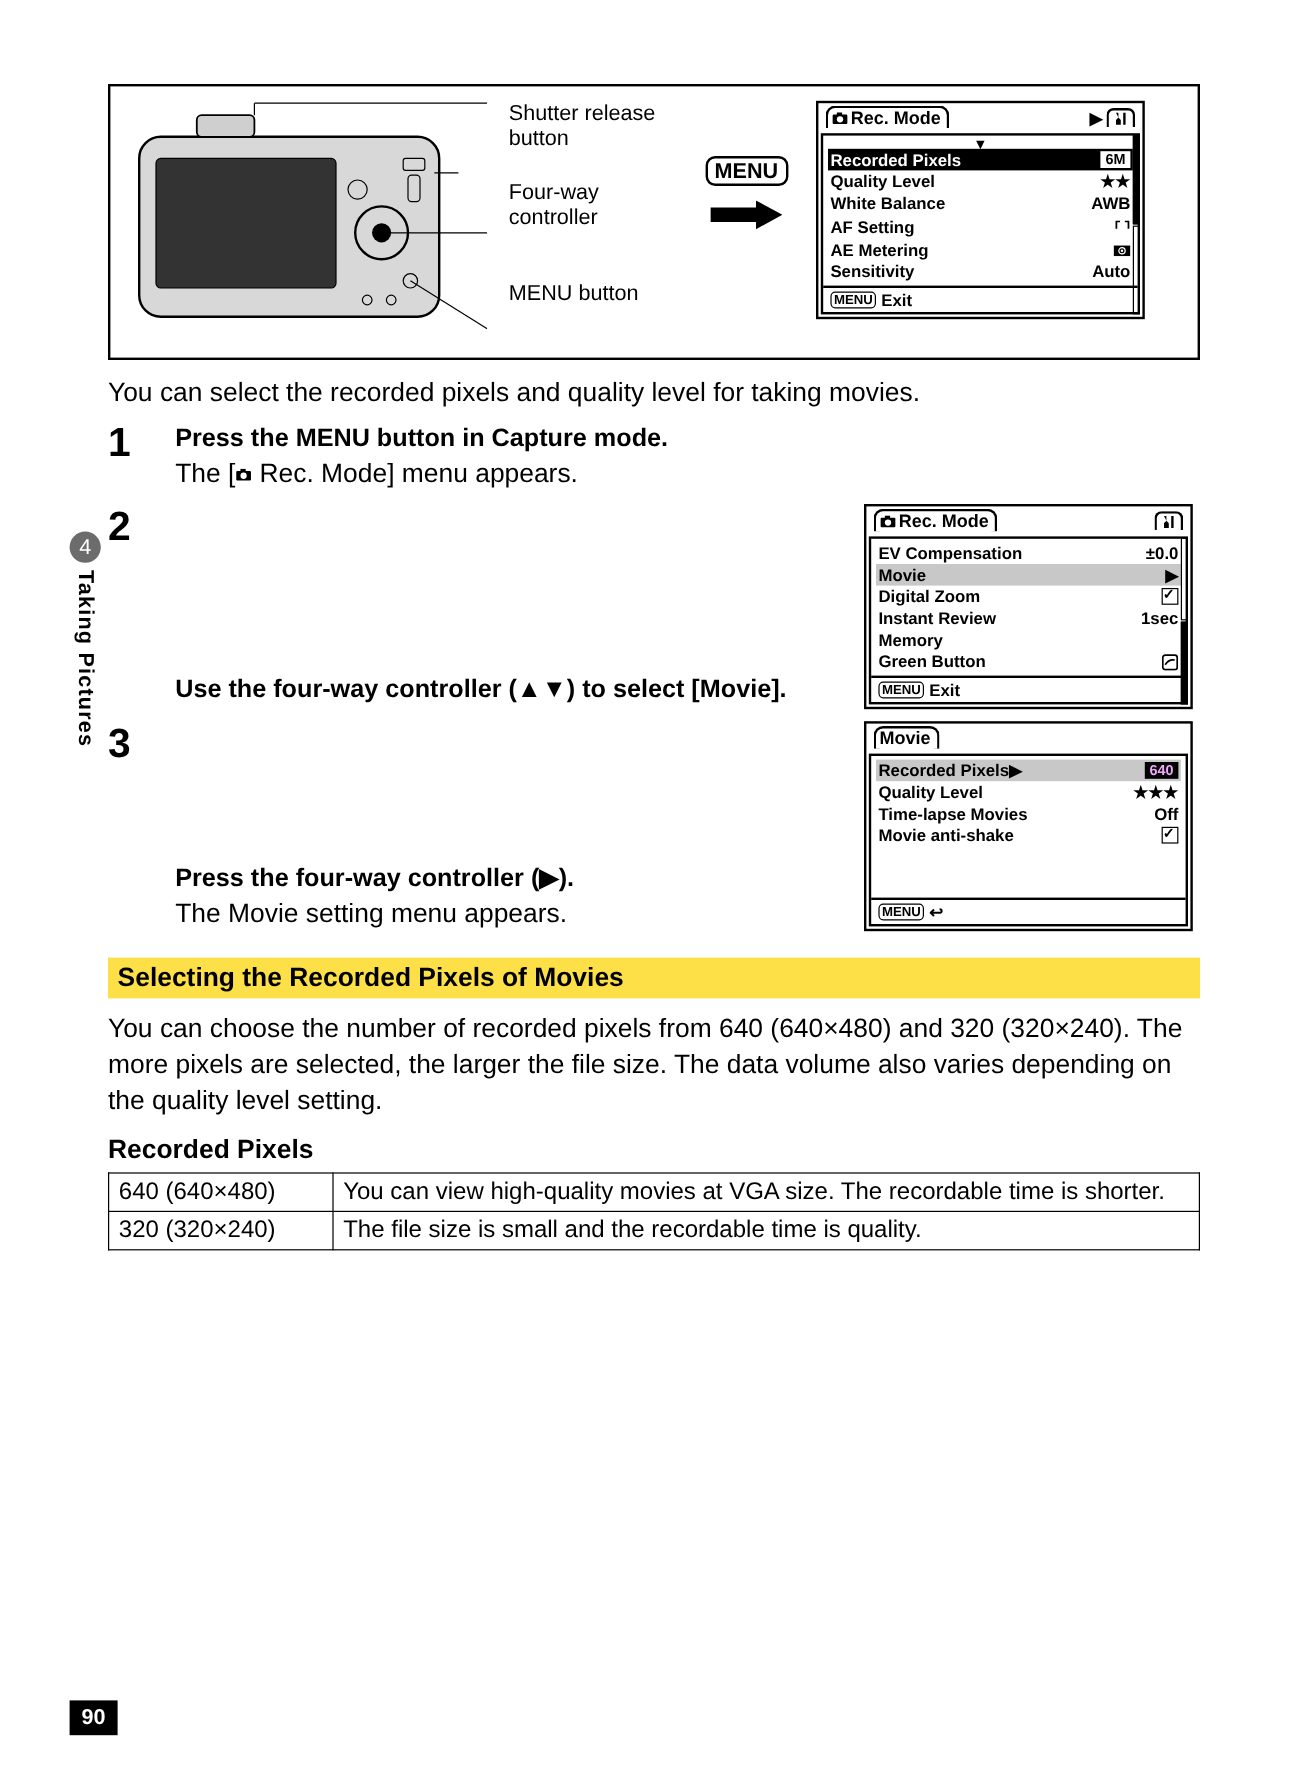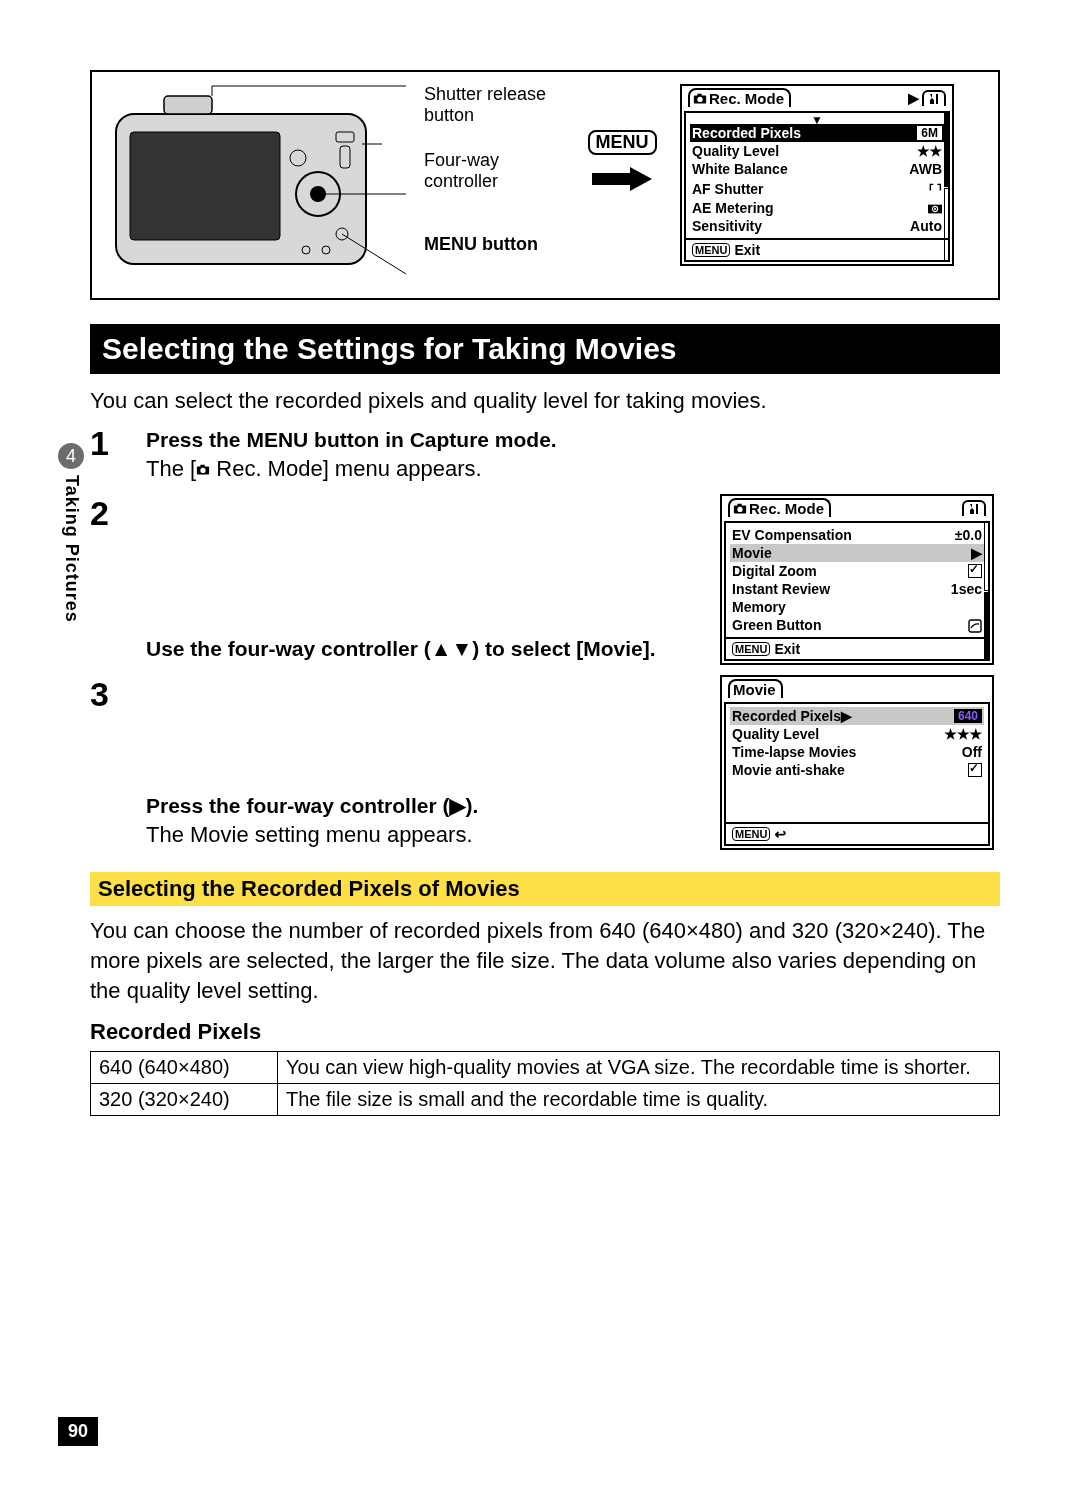--- a/index.html
+++ b/index.html
@@ -49,21 +49,21 @@
     display: flex;
     align-items: flex-start;
     gap: 18px;
     height: 230px;
     box-sizing: border-box;
   }
   .camera-area { width: 300px; flex: 0 0 300px; }
   .labels-area { width: 140px; font-size: 18px; }
   .label-row { margin-bottom: 42px; }
   .label-row:first-child { margin-top: 0; margin-bottom: 24px; }
-  .label-row:last-child { margin-bottom: 0; margin-top: 36px; font-weight: bold;}
+  .label-row:last-child { margin-bottom: 0; margin-top: 36px;}
   .arrow-wrap { width: 80px; display: flex; flex-direction: column; align-items: center; gap: 8px; margin-top: 6px;}
   .menu-chip {
     display: inline-block;
     border: 2px solid #000;
     border-radius: 8px;
     padding: 0 6px;
     font-weight: bold;
     font-size: 18px;
     font-family: Arial, sans-serif;
     margin-top: 40px;
@@ -112,21 +112,21 @@
   }
   .lcd-items { padding: 3px 6px; }
   .lcd-row {
     display: flex;
     justify-content: space-between;
     align-items: center;
     padding: 1px 0;
   }
   .lcd-row.sel { background: #000; color: #fff; padding: 1px 2px; margin: 0 -2px; }
   .lcd-row.hl { background: #c8c8c8; padding: 1px 2px; margin: 0 -2px; }
-  .lcd-val-box { background: #000; color: #8b5cf6; padding: 0 4px; font-size: 12px;}
+  .lcd-val-box { background: #000; color: #f0abfc; padding: 0 4px; font-size: 12px;}
   .lcd-foot {
     border-top: 2px solid #000;
     padding: 2px 6px;
     display: flex;
     align-items: center;
     gap: 4px;
     font-size: 14px;
   }
   .menu-mini {
     display: inline-block;
@@ -279,21 +279,21 @@
               </div>
             <div class="lcd-row">
                 <span>Quality Level</span>
                 <span>★★</span>
               </div>
             <div class="lcd-row">
                 <span>White Balance</span>
                 <span>AWB</span>
               </div>
             <div class="lcd-row">
-                <span>AF Shutter</span>
+                <span>AF Setting</span>
                 <span>⸢ ⸣</span>
               </div>
             <div class="lcd-row">
                 <span>AE Metering</span>
                 <span><svg class="icon" viewBox="0 0 16 10">
                     <rect x="0" y="0" width="16" height="10" fill="#000"></rect>
                     <circle cx="8" cy="5" r="3" fill="none" stroke="#fff" stroke-width="1.2"></circle>
                     <circle cx="8" cy="5" r="1.2" fill="#fff"></circle>
                   </svg></span>
               </div>
@@ -308,21 +308,20 @@
             </div>
         </div>
         <div class="scrollbar">
             <div class="fill"></div>
             <div></div>
           </div>
       </div>
     </div>
   </div>
 
-  <div class="section-bar">Selecting the Settings for Taking Movies</div>
   <div class="intro">You can select the recorded pixels and quality level for taking movies.</div>
 
   <div class="step">
     <div class="step-num">1</div>
     <div class="step-body">
       <h3>Press the MENU button in Capture mode.</h3>
       <p><span>The [</span><svg class="icon" viewBox="0 0 16 16">
             <rect x="1" y="4" width="14" height="9" rx="1" fill="#000"></rect>
             <rect x="5" y="2" width="5" height="3" fill="#000"></rect>
             <circle cx="8" cy="8.5" r="3" fill="#fff"></circle>

